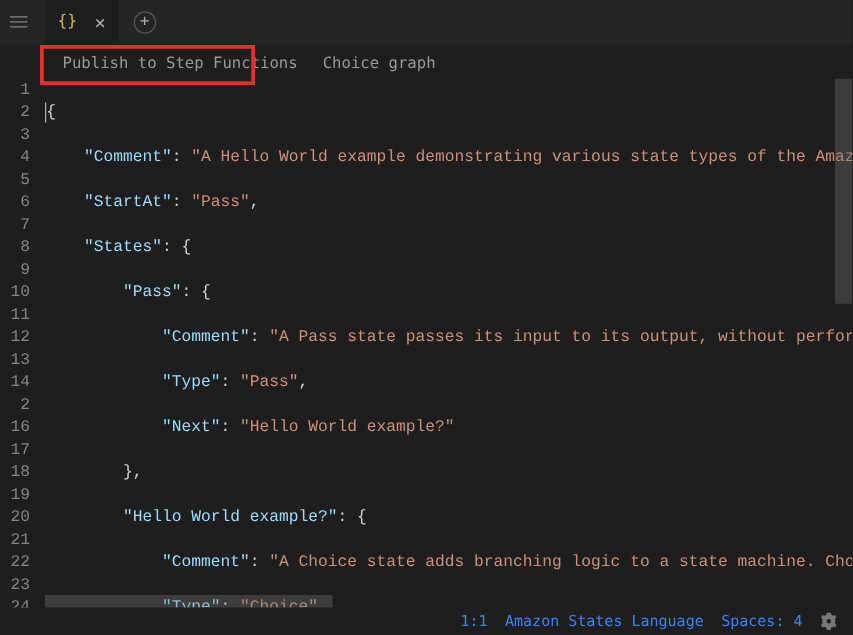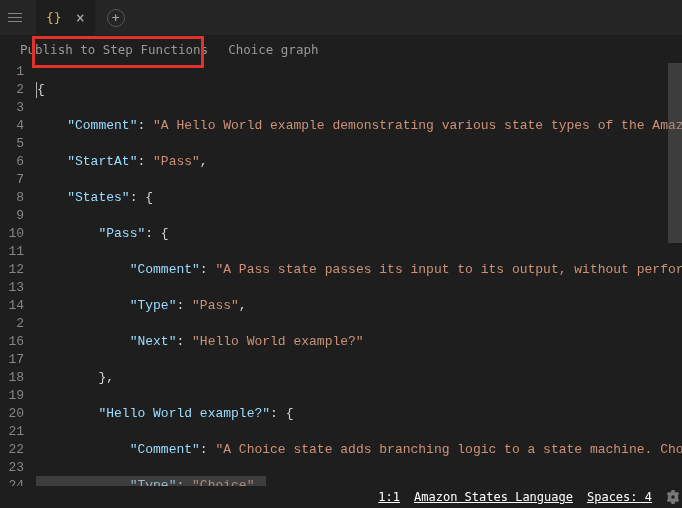--- a/index.html
+++ b/index.html
@@ -4,33 +4,33 @@
 <style>
 * { margin: 0; padding: 0; box-sizing: border-box; }
 body { background: #1e1e1e; font-family: 'Segoe UI', Consolas, monospace; font-size: 13px; color: #d4d4d4; width: 682px; height: 508px; overflow: hidden; position: relative; }
 .titlebar { background: #252526; height: 35px; display: flex; align-items: center; padding-left: 8px; }
 .hamburger { width: 20px; height: 20px; display: flex; flex-direction: column; justify-content: center; gap: 3px; margin-right: 8px; }
 .hamburger span { display: block; height: 1px; background: #858585; width: 14px; }
 .tab { background: #1e1e1e; height: 35px; display: flex; align-items: center; padding: 0 10px; color: #cccccc; font-size: 13px; }
 .tab-icon { color: #d6b35a; margin-right: 6px; font-family: monospace; }
 .tab-close { margin-left: 8px; color: #aaa; font-size: 15px; cursor: pointer; }
 .tab-add { margin-left: 12px; color: #aaa; width: 18px; height: 18px; border-radius: 50%; border: 1px solid #555; display: flex; align-items: center; justify-content: center; font-size: 13px; }
-.actions { display: flex; align-items: center; height: 28px; padding-left: 20px; gap: 20px; position: relative; }
+.actions { display: flex; align-items: center; height: 28px; padding-left: 50px; gap: 20px; position: relative; }
 .action-link { color: #999; font-size: 12.5px; cursor: pointer; }
 .highlight-box { position: absolute; border: 3px solid #e2322c; left: 32px; top: 36px; width: 172px; height: 32px; z-index: 10; pointer-events: none; }
 .editor { display: flex; height: calc(100% - 63px - 22px); font-family: Consolas, 'Courier New', monospace; font-size: 13px; overflow: hidden; }
 .gutter { width: 36px; text-align: right; padding-right: 12px; color: #858585; line-height: 18px; user-select: none; }
 .gutter div { height: 18px; }
 .code { flex: 1; line-height: 18px; white-space: pre; overflow: hidden; }
 .code div { height: 18px; }
 .str { color: #ce9178; }
 .key { color: #9cdcfe; }
 .pun { color: #d4d4d4; }
 .cursor-line { display: inline-block; border-left: 1px solid #aeafad; height: 16px; vertical-align: middle; }
-.statusbar { position: absolute; bottom: 0; right: 0; left: 0; height: 22px; display: flex; align-items: center; justify-content: flex-end; padding-right: 2px; gap: 14px; color: #ffffff; font-size: 12px; text-decoration: underline; }
+.statusbar { position: absolute; bottom: 0; right: 0; left: 0; height: 22px; display: flex; align-items: center; justify-content: flex-end; padding-right: 12px; gap: 14px; color: #3b82f6; font-size: 12px; }
 .gear { width: 14px; height: 14px; fill: #777; }
 .hscroll { position: absolute; bottom: 22px; left: 36px; right: 14px; height: 10px; }
 .hscroll-thumb { position: absolute; left: 0; width: 230px; height: 10px; background: rgba(121,121,121,0.35); }
 .vscroll { position: absolute; right: 0; top: 63px; width: 14px; bottom: 32px; }
 .vscroll-thumb { position: absolute; top: 0; width: 14px; height: 180px; background: rgba(121,121,121,0.35); }
 </style>
 </head>
 <body>
 
 <div class="titlebar">

